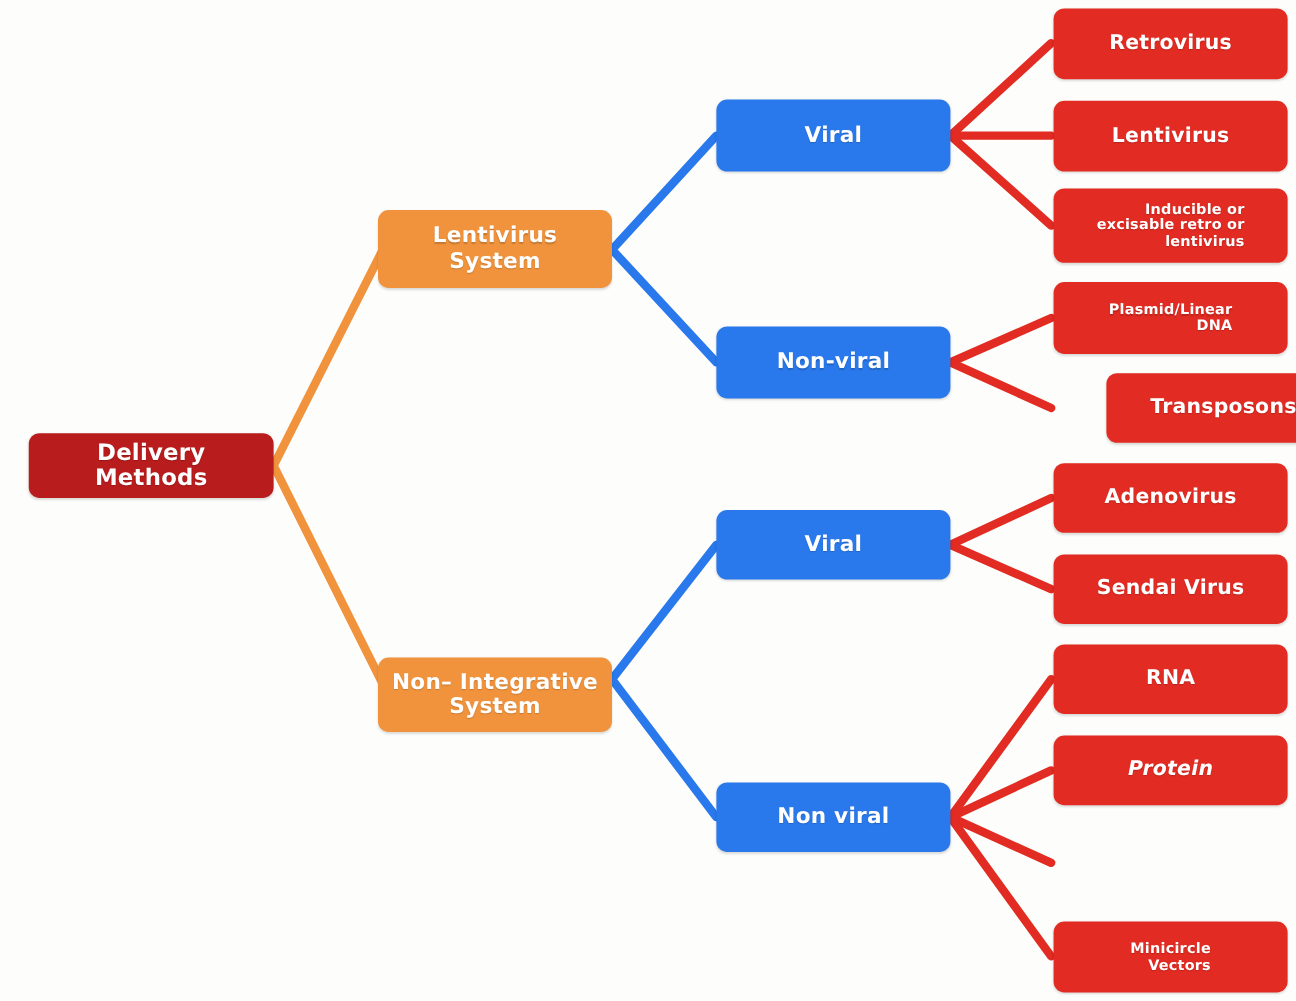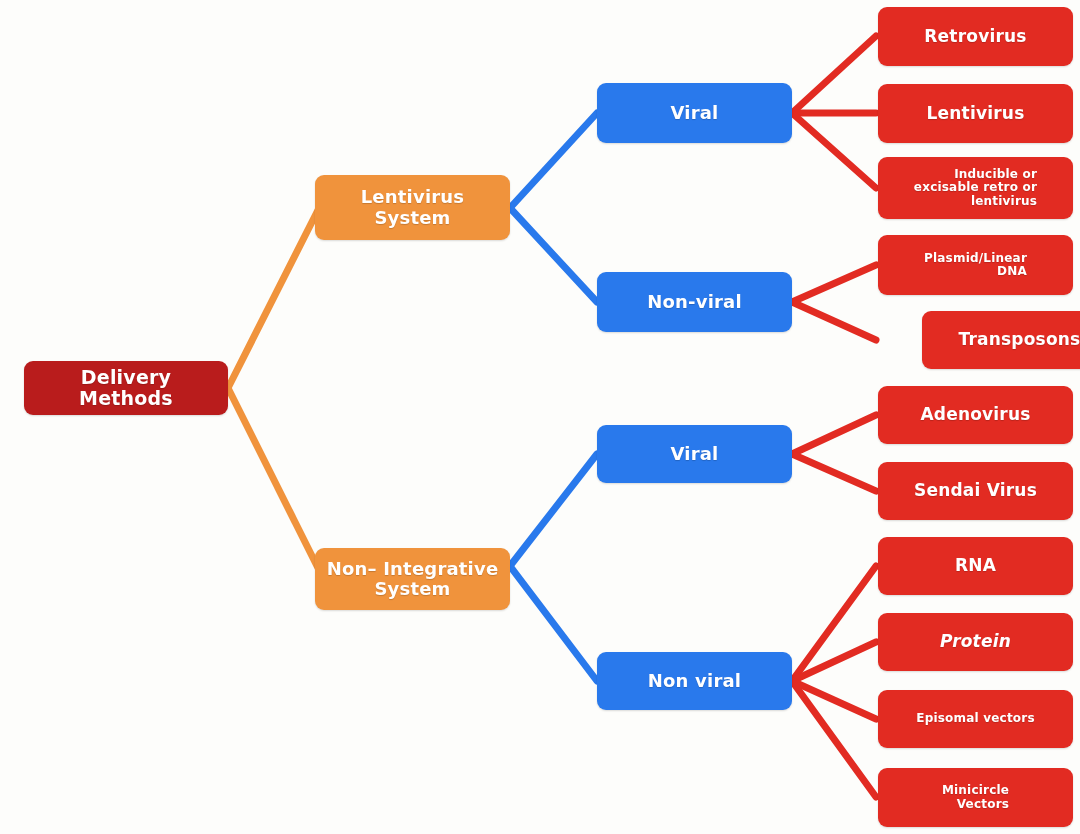--- a/index.html
+++ b/index.html
@@ -115,18 +115,17 @@
   <div class="node leaf" style="left:922px; top:311px; width:195px; height:58px;">Transposons</div>
 
   <div class="node leaf" style="left:878px; top:386px; width:195px; height:58px;">Adenovirus</div>
 
   <div class="node leaf" style="left:878px; top:462px; width:195px; height:58px;">Sendai  Virus</div>
 
   <div class="node leaf" style="left:878px; top:537px; width:195px; height:58px;">RNA</div>
 
   <div class="node leaf" style="left:878px; top:613px; width:195px; height:58px;font-style:italic;">Protein</div>
 
-  <div class="node leaf small" style="left:878px; top:690px; width:195px; height:58px;">Episomal vectors</div>
 
   <div class="node leaf small" style="left:878px; top:768px; width:195px; height:59px;">Minicircle
 Vectors</div>
 
 </div>
 
 </body></html>

